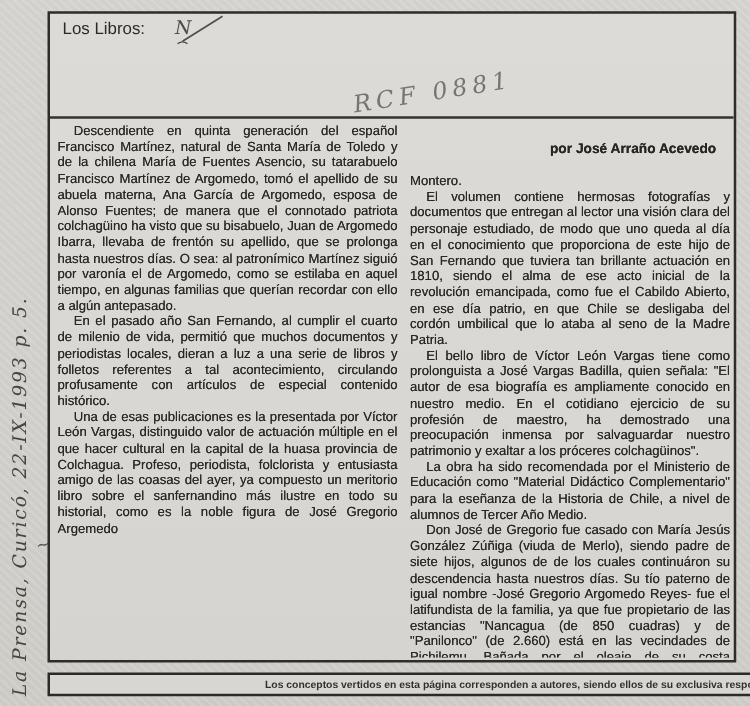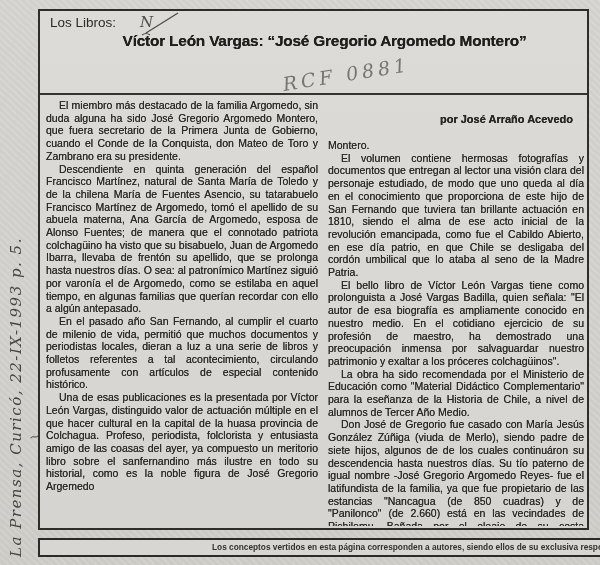--- a/index.html
+++ b/index.html
@@ -153,31 +153,29 @@
     <div class="section-label">Los Libros:</div>
 
     <div class="correction">
       <svg width="52" height="28" viewBox="0 0 52 28">
         <path d="M14 24 L46 4" stroke="#4e4d49" stroke-width="1.3" fill="none"></path>
         <path d="M10 26 q4 -3 8 0" stroke="#4e4d49" stroke-width="1.1" fill="none"></path>
         <text x="8" y="18" font-family="DejaVu Serif, serif" font-style="italic" font-size="15" fill="#4e4d49">N</text>
       </svg>
     </div>
 
-    <h1 class="title">Víctor León Vargas: “José Gregorio Argomedo Montero”</h1>
 
     <div class="stamp">RCF 0881</div>
 
     <div class="byline">por José Arraño Acevedo</div>
 
     <div class="rule"></div>
 
     <div class="cols">
       <div class="col left">
-          <p>El miembro más destacado de la familia Argomedo, sin duda alguna ha sido José Gregorio Argomedo Montero, que fuera secretario de la Primera Junta de Gobierno, cuando el Conde de la Conquista, don Mateo de Toro y Zambrano era su presidente.</p>
           <p>Descendiente en quinta generación del español Francisco Martínez, natural de Santa María de Toledo y de la chilena María de Fuentes Asencio, su tatarabuelo Francisco Martínez de Argomedo, tomó el apellido de su abuela materna, Ana García de Argomedo, esposa de Alonso Fuentes; de manera que el connotado patriota colchagüino ha visto que su bisabuelo, Juan de Argomedo Ibarra, llevaba de frentón su apellido, que se prolonga hasta nuestros días. O sea: al patronímico Martínez siguió por varonía el de Argomedo, como se estilaba en aquel tiempo, en algunas familias que querían recordar con ello a algún antepasado.</p>
           <p>En el pasado año San Fernando, al cumplir el cuarto de milenio de vida, permitió que muchos documentos y periodistas locales, dieran a luz a una serie de libros y folletos referentes a tal acontecimiento, circulando profusamente con artículos de especial contenido histórico.</p>
           <p>Una de esas publicaciones es la presentada por Víctor León Vargas, distinguido valor de actuación múltiple en el que hacer cultural en la capital de la huasa provincia de Colchagua. Profeso, periodista, folclorista y entusiasta amigo de las coasas del ayer, ya compuesto un meritorio libro sobre el sanfernandino más ilustre en todo su historial, como es la noble figura de José Gregorio Argemedo</p>
         </div>
       <div class="col right">
           <p>Montero.</p>
           <p>El volumen contiene hermosas fotografías y documentos que entregan al lector una visión clara del personaje estudiado, de modo que uno queda al día en el conocimiento que proporciona de este hijo de San Fernando que tuviera tan brillante actuación en 1810, siendo el alma de ese acto inicial de la revolución emancipada, como fue el Cabildo Abierto, en ese día patrio, en que Chile se desligaba del cordón umbilical que lo ataba al seno de la Madre Patria.</p>
           <p>El bello libro de Víctor León Vargas tiene como prolonguista a José Vargas Badilla, quien señala: "El autor de esa biografía es ampliamente conocido en nuestro medio. En el cotidiano ejercicio de su profesión de maestro, ha demostrado una preocupación inmensa por salvaguardar nuestro patrimonio y exaltar a los próceres colchagüinos".</p>
           <p>La obra ha sido recomendada por el Ministerio de Educación como "Material Didáctico Complementario" para la eseñanza de la Historia de Chile, a nivel de alumnos de Tercer Año Medio.</p>
           <p>Don José de Gregorio fue casado con María Jesús González Zúñiga (viuda de Merlo), siendo padre de siete hijos, algunos de de los cuales continuáron su descendencia hasta nuestros días. Su tío paterno de igual nombre -José Gregorio Argomedo Reyes- fue el latifundista de la familia, ya que fue propietario de las estancias "Nancagua (de 850 cuadras) y de "Panilonco" (de 2.660) está en las vecindades de Pichilemu, Bañada por el oleaje de su costa maravillosa.</p>

